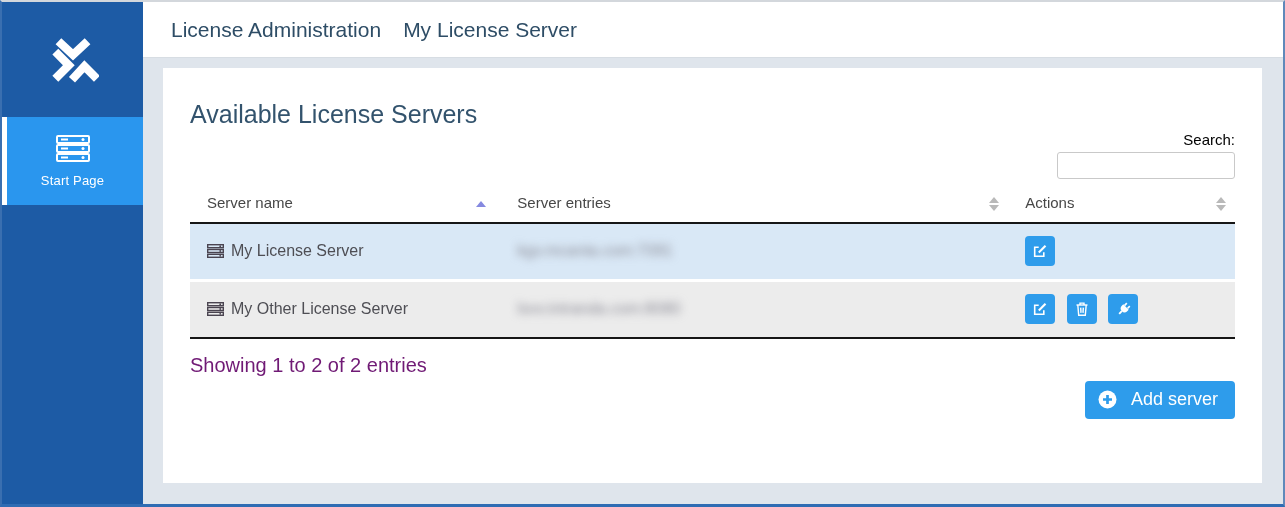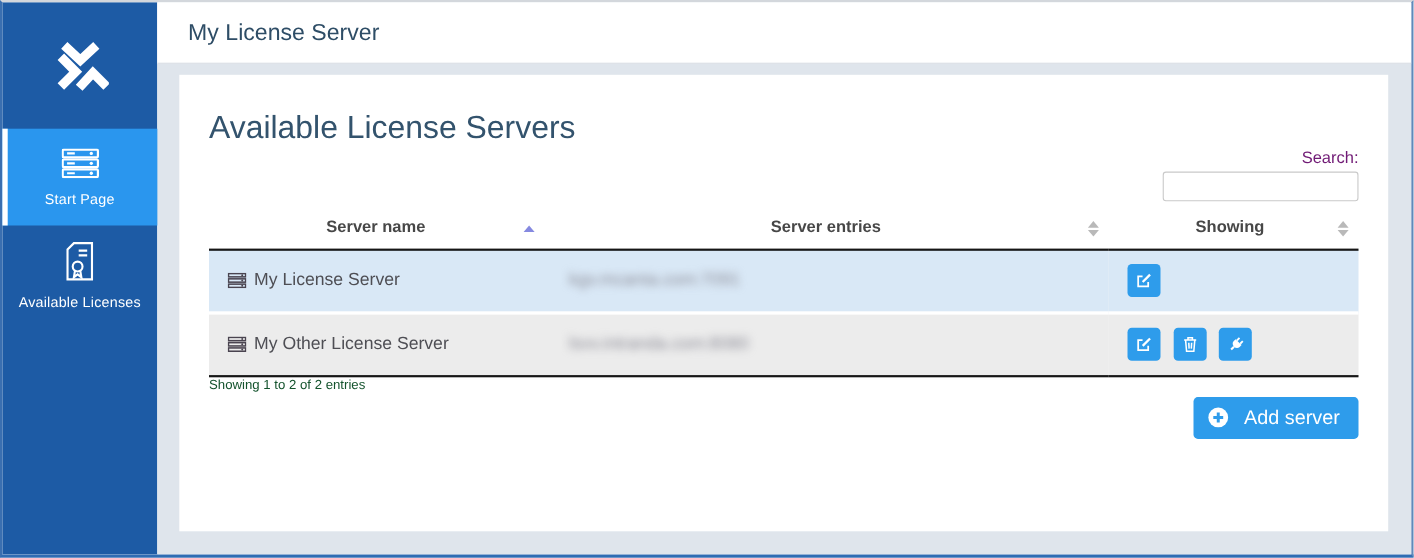--- a/index.html
+++ b/index.html
@@ -33,33 +33,33 @@
   .main { flex:1; min-width:0; display:flex; flex-direction:column; background:#dfe5ec; }
   .topbar {
     height:56px; flex-shrink:0; background:#fff; border-bottom:1px solid #d7dde3;
     display:flex; align-items:center; gap:22px; padding-left:28px;
     font-size:21px; color:#2e4d66;
   }
   .topbar span { cursor:pointer; }
   .content { flex:1; padding:10px 21px 21px 20px; min-height:0; }
   .card { background:#fff; height:100%; padding:26px 27px 18px 27px; overflow:hidden; }
 
-  h1.page-title { font-size:29px; font-weight:400; color:#33536d; margin:6px 0 2px 0; }
+  h1.page-title { font-size:25px; font-weight:400; color:#33536d; margin:6px 0 2px 0; }
 
   .search-area { display:flex; flex-direction:column; align-items:flex-end; margin-top:2px; }
-  .search-label { font-size:15px; color:#701a75; margin-bottom:4px; }
+  .search-label { font-size:15px; color:#000000; margin-bottom:4px; }
   .search-input {
     width:178px; height:27px; border:1px solid #c9c9c9; border-radius:3px;
     font-size:14px; padding:0 6px; outline:none;
   }
 
   
   table.servers { width:100%; border-collapse:collapse; margin-top:6px; }
   thead th {
-    text-align:center; font-size:15px; font-weight:700; color:#474747;
+    text-align:left; font-size:15px; font-weight:400; color:#474747;
     padding:9px 24px 11px 17px; border-bottom:2px solid #161616;
     position:relative; cursor:pointer; white-space:nowrap;
   }
   th.col-name { width:29.7%; }
   th.col-endpoint { width:48.6%; }
   th.col-actions { width:21.7%; }
   .sort { position:absolute; right:9px; top:50%; transform:translateY(-50%); display:flex; flex-direction:column; gap:2px; }
   .tri-up   { width:0; height:0; border-left:5px solid transparent; border-right:5px solid transparent; border-bottom:6px solid #b9b9b9; }
   .tri-down { width:0; height:0; border-left:5px solid transparent; border-right:5px solid transparent; border-top:6px solid #b9b9b9; }
   .sort-asc .tri-up { border-bottom-color:#8589e0; }
@@ -72,21 +72,21 @@
   .cell-name { display:flex; align-items:center; gap:7px; }
   .server-glyph { color:#4a4450; flex-shrink:0; }
   .blurred { filter:blur(4px); color:#8b8b96; user-select:none; }
 
   .action-btn {
     width:30px; height:30px; border:none; border-radius:4px; background:#2e9ceb;
     display:inline-flex; align-items:center; justify-content:center;
     margin-right:7px; cursor:pointer; vertical-align:middle;
   }
 
-  .table-info { font-size:12px; color:#14532d; }
+  .table-info { font-size:20px; color:#701a75; margin-top:15px; }
   .add-row { display:flex; justify-content:flex-end; margin-top:4px; }
   .add-btn {
     background:#2e9ceb; border:none; border-radius:4px; color:#fff;
     font-size:18px; font-family:inherit; padding:8px 17px 9px 13px;
     display:inline-flex; align-items:center; gap:14px; cursor:pointer;
   }
 </style>
 </head>
 <body>
 
@@ -108,36 +108,27 @@
             <circle cx="27" cy="4.5" r="1.5" fill="#fff" stroke="none"></circle>
           <rect x="1" y="10" width="32" height="7" rx="1"></rect>
             <line x1="5" y1="13.5" x2="12" y2="13.5"></line>
             <circle cx="27" cy="13.5" r="1.5" fill="#fff" stroke="none"></circle>
           <rect x="1" y="19" width="32" height="7" rx="1"></rect>
             <line x1="5" y1="22.5" x2="12" y2="22.5"></line>
             <circle cx="27" cy="22.5" r="1.5" fill="#fff" stroke="none"></circle>
         </svg>
         <span class="nav-label">Start Page</span>
       </div>
-      <div class="nav-item">
-        <svg width="29" height="37" viewBox="0 0 30 37" fill="none" stroke="#fff" stroke-width="2">
-          <path d="M9.5 1.5 H26.5 V35.5 H3.5 V7.5 Z"></path>
-          <line x1="14" y1="8.5" x2="22" y2="8.5"></line>
-          <line x1="14" y1="13" x2="22" y2="13"></line>
-          <circle cx="13" cy="23.5" r="4.6"></circle>
-          <path d="M10.5 27.5 L9.5 33.5 L13 30.8 L16.5 33.5 L15.5 27.5"></path>
-        </svg>
-        <span class="nav-label">Available Licenses</span>
-      </div>
     </nav>
   </aside>
 
   <div class="main">
 
     <header class="topbar">
+      <span>License Administration</span>
       <span>My License Server</span>
     </header>
 
     <div class="content">
       <div class="card">
 
         <h1 class="page-title">Available License Servers</h1>
 
         <div class="search-area">
           <label class="search-label">Search:</label>
@@ -154,21 +145,21 @@
                   </span>
               </th>
               <th class="col-endpoint">
                 <span>Server entries</span>
                 <span class="sort">
                     <i class="tri-up"></i>
                     <i class="tri-down"></i>
                   </span>
               </th>
               <th class="col-actions">
-                <span>Showing</span>
+                <span>Actions</span>
                 <span class="sort">
                     <i class="tri-up"></i>
                     <i class="tri-down"></i>
                   </span>
               </th>
             </tr>
           </thead>
           <tbody>
             <tr class="row-hl">
               <td>

